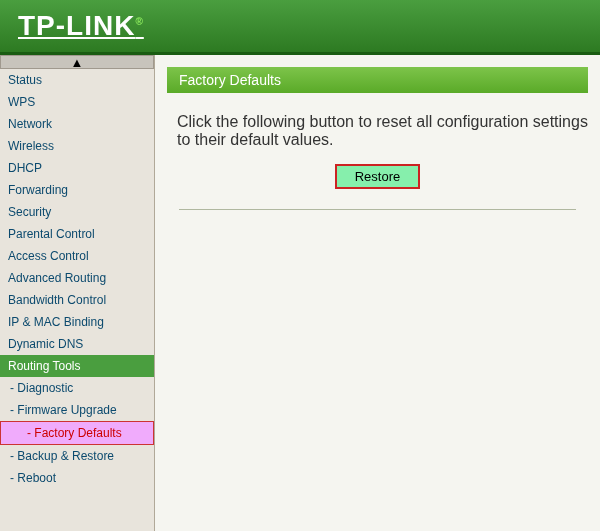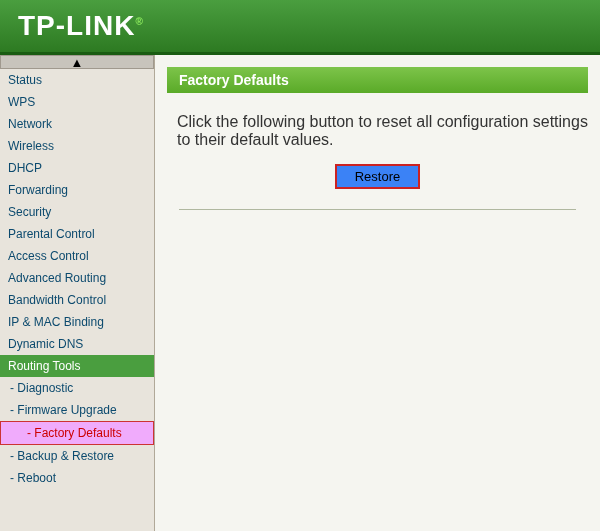--- a/index.html
+++ b/index.html
@@ -20,20 +20,21 @@
       align-items: center;
       padding-left: 18px;
       border-bottom: 3px solid #1a5c12;
     }
     #logo-text {
       color: white;
       font-size: 28px;
       font-weight: 900;
       font-family: Arial Black, Arial, sans-serif;
       letter-spacing: 1px;
+      text-decoration: underline;
     }
 
     
     #main-layout {
       display: flex;
       height: calc(531px - 55px);
     }
 
     
     #sidebar {
@@ -87,21 +88,21 @@
 
     
     #page-title-bar {
       background: linear-gradient(to bottom, #7dc44a, #5aaa28);
       padding: 5px 12px;
       margin: 12px 12px 0 12px;
     }
     #page-title-bar span {
       color: white;
       font-size: 14px;
-      font-weight: bold;
+      font-weight: normal;
       margin-top: 28px;
     }
 
     
     #content-body {
       padding: 20px 12px;
     }
 
     #description-text {
       font-size: 16px;
@@ -110,21 +111,21 @@
       padding-left: 10px;
     }
 
     #restore-btn-container {
       display: flex;
       justify-content: center;
       margin-bottom: 20px;
     }
 
     #restore-button {
-      background: #3b82f6;
+      background: #86efac;
       border: 2px solid #cc2222;
       padding: 3px 18px;
       font-size: 13px;
       cursor: pointer;
       color: #000;
     }
 
     #divider {
       border: none;
       border-top: 1px solid #b0b8a0;

